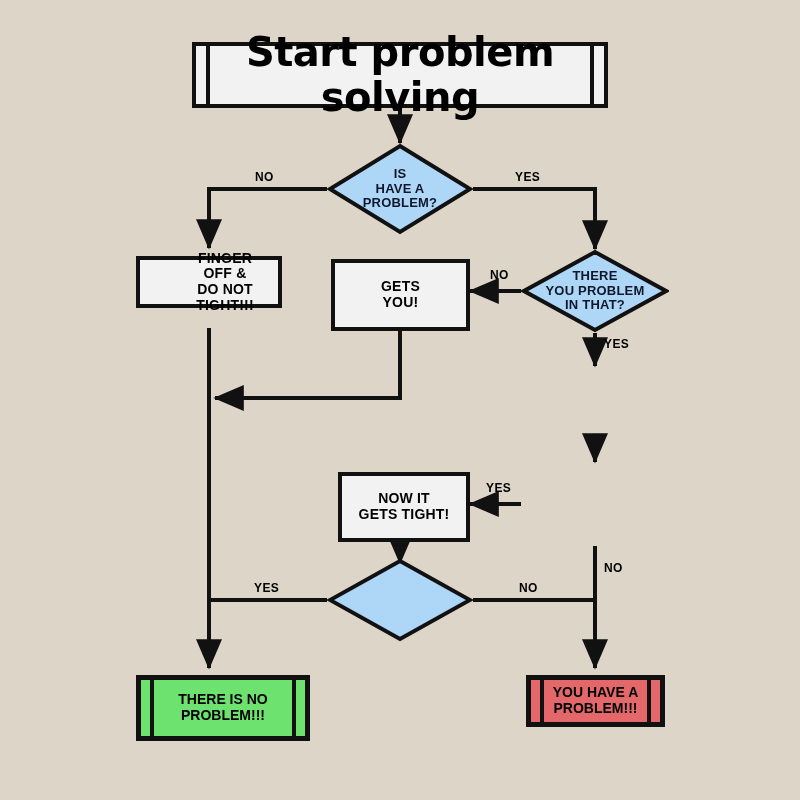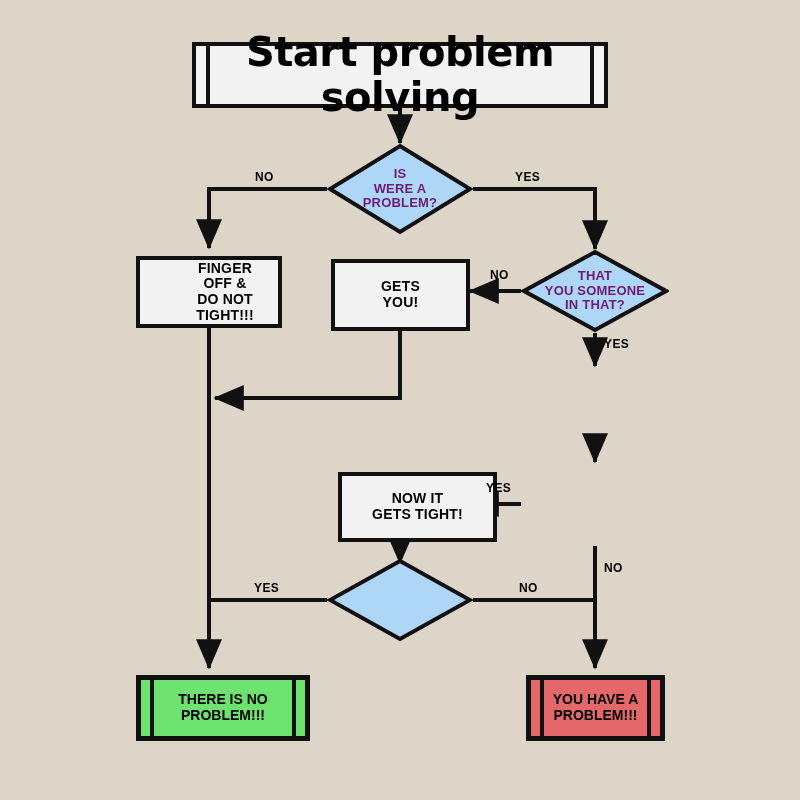--- a/index.html
+++ b/index.html
@@ -78,21 +78,21 @@
     align-items: center;
     justify-content: center;
   }
   .dia-wrap .dia-text {
     position: relative;
     z-index: 2;
     text-align: center;
     font-weight: bold;
     font-size: 13px;
     line-height: 1.12;
-    color: #701a75;
+    color: #0f172a;
     letter-spacing: 0.2px;
   }
   .dia-wrap svg { position: absolute; left: 0; top: 0; z-index: 1; }
   
   .elabel {
     position: absolute;
     font-size: 12px;
     font-weight: bold;
     color: #000;
     z-index: 4;
@@ -146,54 +146,54 @@
     <span class="inner bar-r"></span>
     <span class="node-text">Start problem solving</span>
   </div>
 
   <div class="dia-wrap" style="left:327px; top:143px; width:146px; height:92px;">
     <svg width="146" height="92">
       <polygon points="73,3 143,46 73,89 3,46" fill="#aed6f7" stroke="#111" stroke-width="4"></polygon>
     </svg>
     <div class="dia-text">
       <div>IS</div>
-      <div>WERE A</div>
+      <div>HAVE A</div>
       <div>PROBLEM?</div>
     </div>
   </div>
 
-  <div class="node proc" style="left:136px; top:256px; width:146px; height:72px;padding-left:32px;">
+  <div class="node proc" style="left:136px; top:256px; width:146px; height:52px;padding-left:32px;">
     <div class="node-text">
       <div>FINGER OFF &amp;</div>
       <div>DO NOT</div>
       <div>TIGHT!!!</div>
     </div>
   </div>
 
   <div class="node proc" style="left:331px; top:259px; width:139px; height:72px;">
     <div class="node-text">
       <div>GETS</div>
       <div>YOU!</div>
     </div>
   </div>
 
   <div class="dia-wrap" style="left:521px; top:249px; width:148px; height:84px;">
     <svg width="148" height="84">
       <polygon points="74,3 145,42 74,81 3,42" fill="#aed6f7" stroke="#111" stroke-width="4"></polygon>
     </svg>
     <div class="dia-text">
-      <div>THAT</div>
-      <div>YOU SOMEONE</div>
+      <div>THERE</div>
+      <div>YOU PROBLEM</div>
       <div>IN THAT?</div>
     </div>
   </div>
 
 
 
-  <div class="node proc" style="left:338px; top:472px; width:159px; height:70px;">
+  <div class="node proc" style="left:338px; top:472px; width:132px; height:70px;">
     <div class="node-text">
       <div>NOW IT</div>
       <div>GETS TIGHT!</div>
     </div>
   </div>
 
   <div class="dia-wrap" style="left:327px; top:558px; width:146px; height:84px;">
     <svg width="146" height="84">
       <polygon points="73,3 143,42 73,81 3,42" fill="#aed6f7" stroke="#111" stroke-width="4"></polygon>
     </svg>
@@ -201,21 +201,21 @@
 
   <div class="node term term-green" style="left:136px; top:675px; width:174px; height:66px;">
     <span class="inner bar-l"></span>
     <span class="inner bar-r"></span>
     <div class="node-text">
       <div>THERE IS NO</div>
       <div>PROBLEM!!!</div>
     </div>
   </div>
 
-  <div class="node term term-red" style="left:526px; top:675px; width:139px; height:66px;">
+  <div class="node term term-red" style="left:526px; top:675px; width:139px; height:52px;">
     <span class="inner bar-l"></span>
     <span class="inner bar-r"></span>
     <div class="node-text">
       <div>YOU HAVE A</div>
       <div>PROBLEM!!!</div>
     </div>
   </div>
 
   <div class="elabel" style="left:255px; top:170px;">NO</div>
   <div class="elabel" style="left:515px; top:170px;">YES</div>

